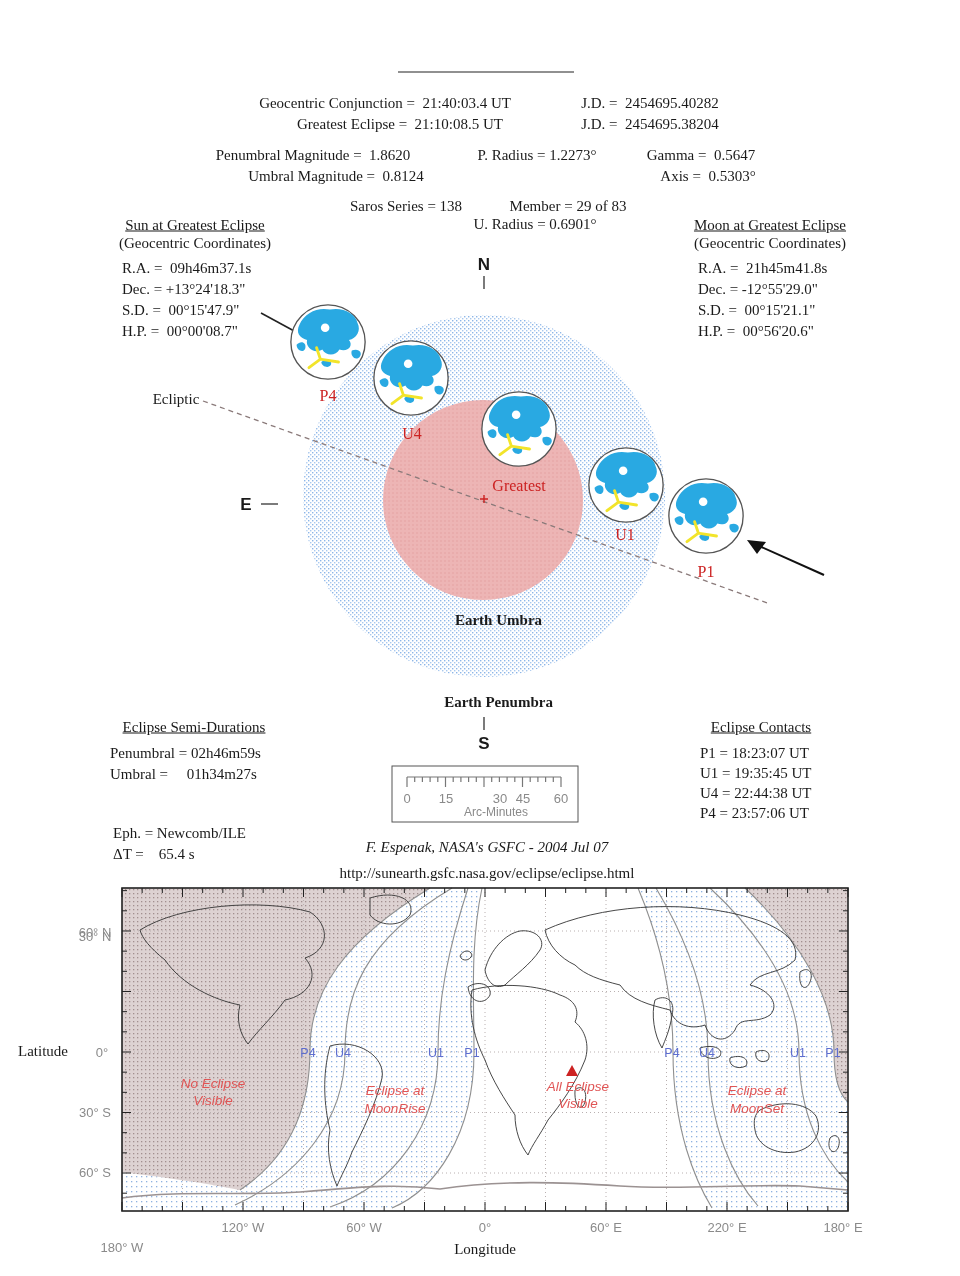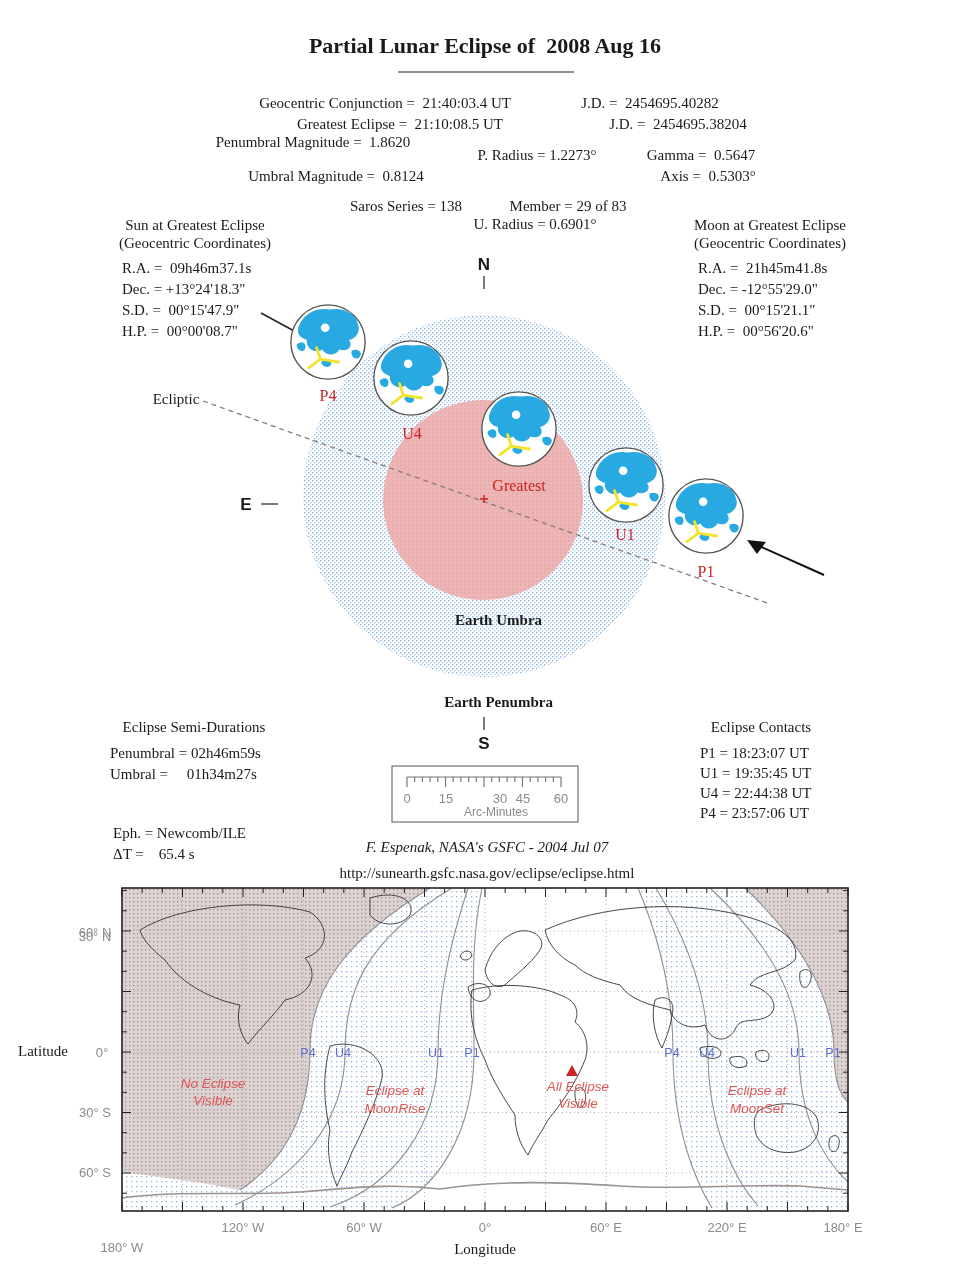--- a/index.html
+++ b/index.html
@@ -2,21 +2,21 @@
 <html><head>
 <meta charset="utf-8">
 <style>
   html,body{margin:0;padding:0;background:#fff;}
   .page{position:relative;width:960px;height:1276px;background:#fff;overflow:hidden;
         font-family:"Liberation Serif",serif;color:#1a1a1a;}
   svg{position:absolute;left:0;top:0;}
   .t{position:absolute;white-space:pre;font-size:15px;line-height:1;}
   .c{transform:translate(-50%,-50%);text-align:center;}
   .ttl{font-size:22px;font-weight:bold;}
-  .hd{}
+  .hd{text-decoration:underline;}
   .b{font-weight:bold;padding-left:29px;}
   .red{color:#cc2222;}
   .sans{font-family:"Liberation Sans",sans-serif;}
   .gray{color:#8a8a8a;}
   .mapred{color:#e05555;font-style:italic;font-family:"Liberation Sans",sans-serif;font-size:13.5px;}
   .mapblue{color:#5e6ecf;font-family:"Liberation Sans",sans-serif;font-size:12.5px;}
   .ital{font-style:italic;}
   .ns{font-family:"Liberation Sans",sans-serif;font-weight:600;font-size:17px;}
 </style>
 </head>
@@ -261,26 +261,25 @@
           <line x1="122" y1="910.81" x2="127" y2="910.81"></line>
           <line x1="848" y1="910.81" x2="843" y2="910.81"></line>
           <line x1="122" y1="890.64" x2="127" y2="890.64"></line>
           <line x1="848" y1="890.64" x2="843" y2="890.64"></line>
         </g>
     <rect x="122" y="888" width="726" height="323" fill="none" stroke="#222" stroke-width="1.6"></rect>
     <polygon points="572,1065 566,1076 578,1076" fill="#cc2222"></polygon>
   </g>
 </svg>
 
-<div class="t c ttl" style="left:485px;top:46px;">Partial Lunar Eclipse of  2008 Aug 16</div>
 <div class="t c" style="left:385px;top:103px;">Geocentric Conjunction =  21:40:03.4 UT</div>
 <div class="t c" style="left:650px;top:103px;">J.D. =  2454695.40282</div>
 <div class="t c" style="left:400px;top:124px;">Greatest Eclipse =  21:10:08.5 UT</div>
-<div class="t c" style="left:650px;top:124px;margin-left:28px;">J.D. =  2454695.38204</div>
-<div class="t c" style="left:313px;top:142px;">Penumbral Magnitude =  1.8620</div>
+<div class="t c" style="left:650px;top:124px;">J.D. =  2454695.38204</div>
+<div class="t c" style="left:313px;top:155px;">Penumbral Magnitude =  1.8620</div>
 <div class="t c" style="left:537px;top:155px;">P. Radius = 1.2273°</div>
 <div class="t c" style="left:701px;top:155px;">Gamma =  0.5647</div>
 <div class="t c" style="left:336px;top:160px;margin-top:16px;">Umbral Magnitude =  0.8124</div>
 <div class="t c" style="left:535px;top:176px;margin-top:48px;">U. Radius = 0.6901°</div>
 <div class="t c" style="left:708px;top:176px;">Axis =  0.5303°</div>
 <div class="t c" style="left:406px;top:206px;">Saros Series = 138</div>
 <div class="t c" style="left:568px;top:206px;">Member = 29 of 83</div>
 
 <div class="t c hd" style="left:195px;top:225px;">Sun at Greatest Eclipse</div>
 <div class="t c" style="left:195px;top:243px;">(Geocentric Coordinates)</div>

